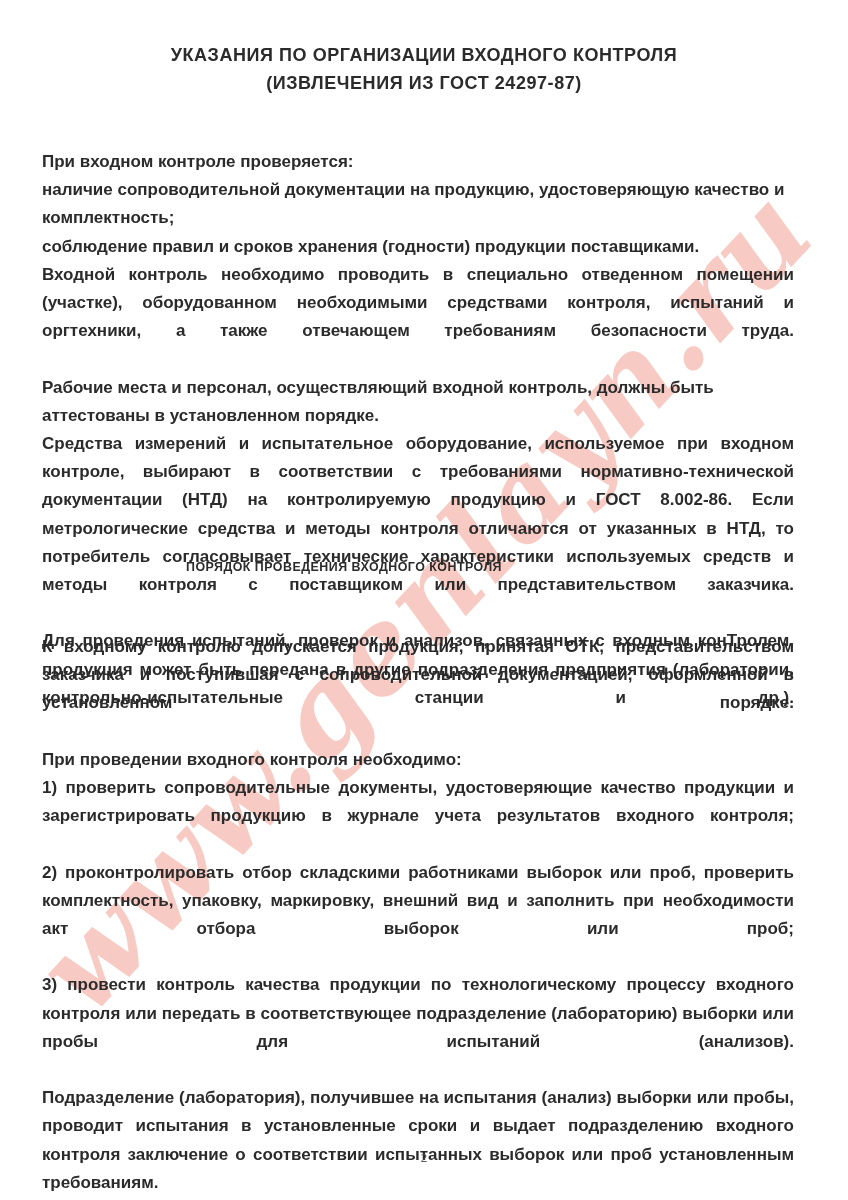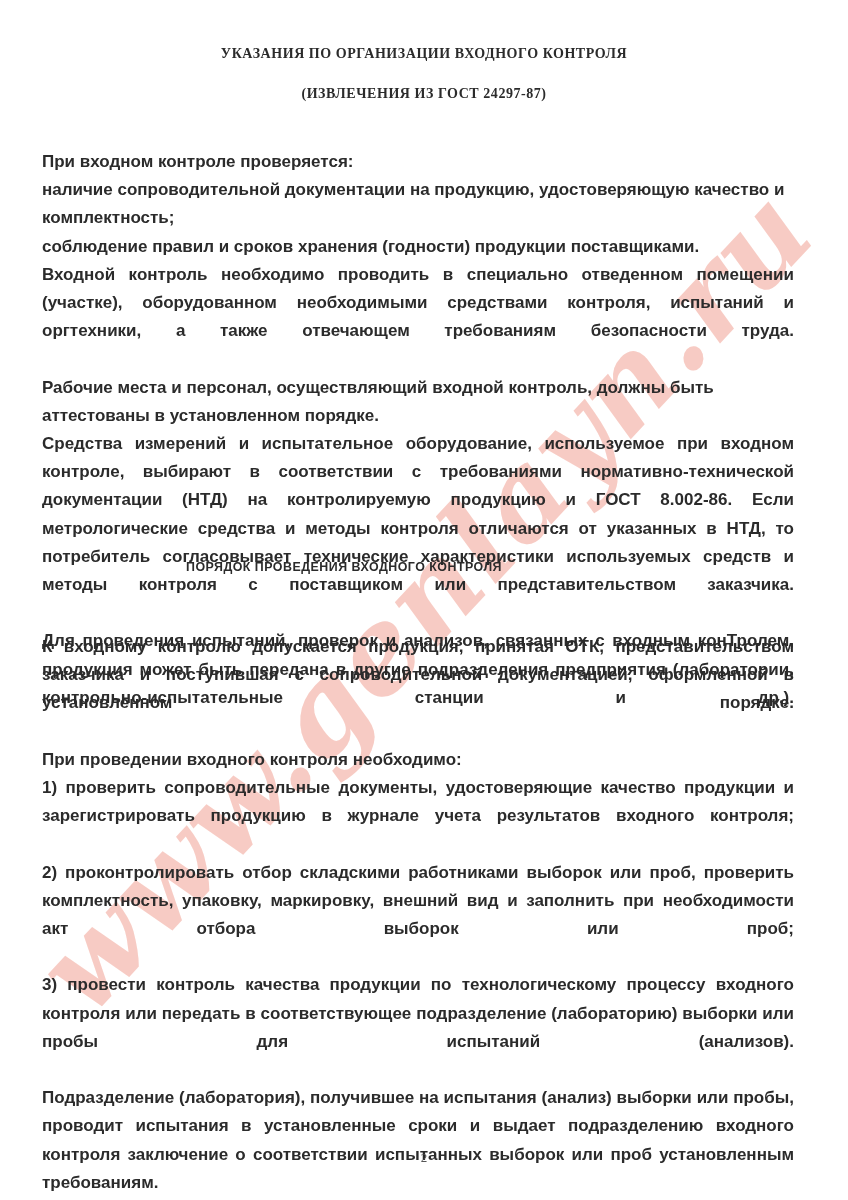--- a/index.html
+++ b/index.html
@@ -52,28 +52,27 @@
   .title-block {
     position: absolute;
     left: 0;
     top: 46px;
     width: 848px;
     text-align: center;
   }
   .doc-title,
   .doc-subtitle {
     font-weight: 700;
-    font-size: 14px;
+    font-size: 18px;
     letter-spacing: 0.55px;
     color: #2b2b2b;
     line-height: 1.1;
-    font-family: Liberation Serif, serif;
   }
   .doc-subtitle {
-    margin-top: 25px;
+    margin-top: 8px;
   }
 
   .body-block {
     position: absolute;
     left: 42px;
     top: 148px;
     width: 752px;
   }
 
   .para {

